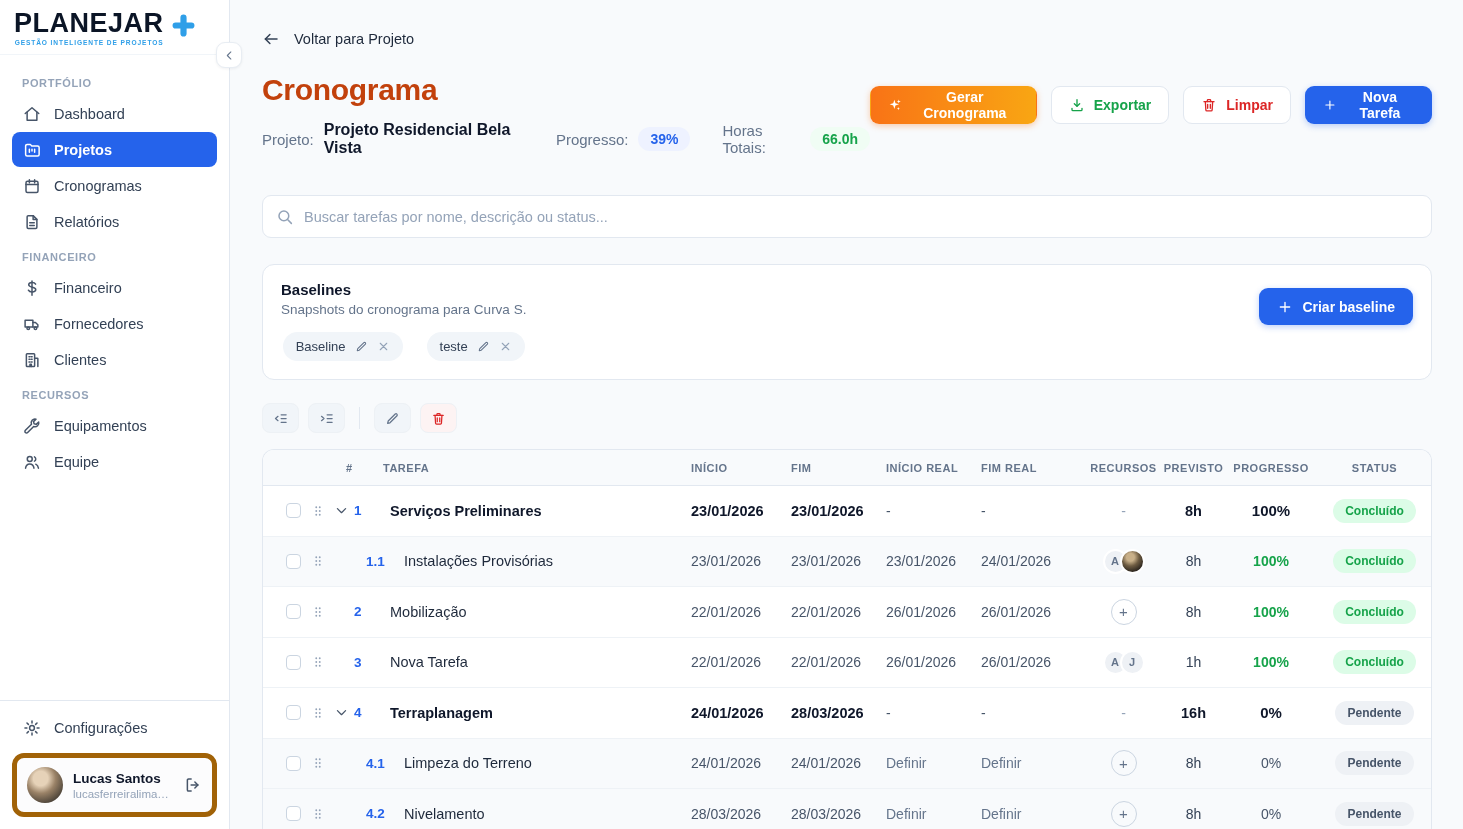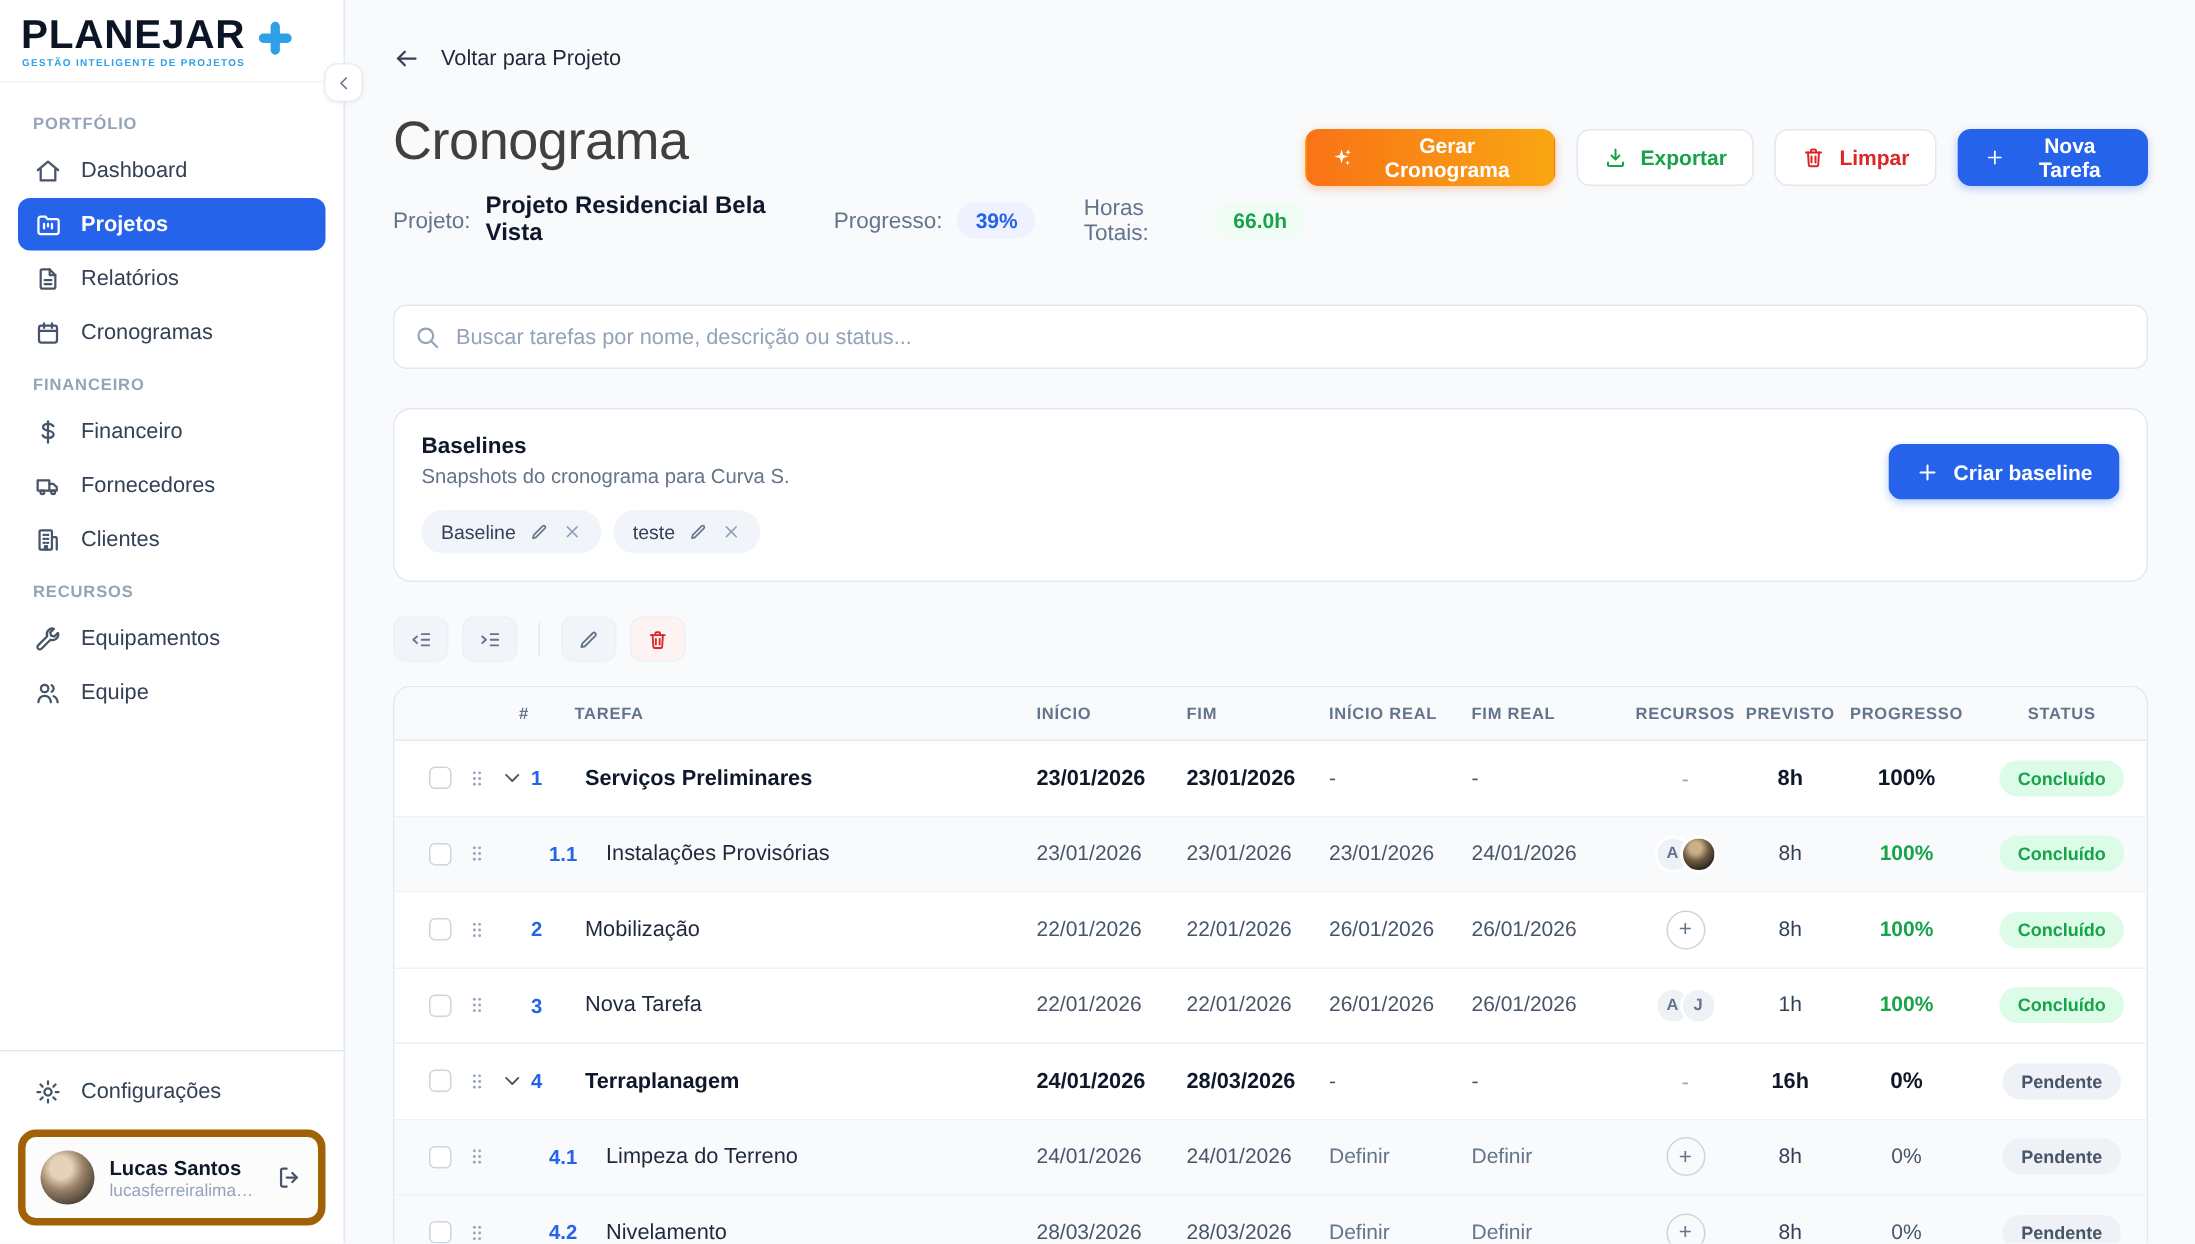--- a/index.html
+++ b/index.html
@@ -45,21 +45,21 @@
   .user-email { font-size:11.5px; color:#94a3b8; white-space:nowrap; overflow:hidden; text-overflow:ellipsis; margin-top:2px; }
   .logout-btn { width:18px; height:18px; color:#475569; flex:0 0 auto; cursor:pointer; }
 
   
   .main { position:absolute; left:230px; top:0; right:0; bottom:0; padding:30px 31px 0 32px; overflow:hidden; }
 
   .back-row { display:flex; align-items:center; gap:14px; color:#1e293b; font-size:14.5px; font-weight:500; cursor:pointer; }
   .back-row .ic { width:18px; height:18px; color:#334155; }
 
   .header-row { display:flex; justify-content:space-between; align-items:flex-start; margin-top:25px; }
-  .page-title { font-size:36px; font-weight:400; color:#404040; letter-spacing:-.3px; }
+  .page-title { font-size:30px; font-weight:700; color:#c2410c; letter-spacing:-.3px; }
   .meta-row { display:flex; align-items:center; gap:10px; margin-top:14px; font-size:15px; color:#64748b; }
   .meta-label { color:#64748b; }
   .project-name { color:#0f172a; font-weight:600; font-size:16px; margin-right:18px; }
   .pill { border-radius:9999px; padding:4px 12px; font-size:14px; font-weight:700; }
   .pill.blue { background:#eef2ff; color:#2563eb; margin-right:22px; }
   .pill.green { background:#f0fdf4; color:#16a34a; }
 
   .header-buttons { display:flex; gap:14px; margin-top:13px; }
   .btn { display:inline-flex; align-items:center; gap:9px; height:38px; padding:0 17px; border-radius:9px;
          font-size:14px; font-weight:700; cursor:pointer; border:1px solid transparent;
@@ -77,21 +77,21 @@
                 display:flex; align-items:center; padding:0 13px; gap:10px; }
   .search-bar .ic { width:18px; height:18px; color:#94a3b8; }
   .search-bar input { flex:1; border:none; outline:none; font-size:14.5px; color:#0f172a;
                       font-family:"Liberation Sans", sans-serif; background:transparent; }
   .search-bar input::placeholder { color:#94a3b8; }
 
   .baselines-card { margin-top:26px; background:#fff; border:1px solid #e2e8f0; border-radius:12px;
                     padding:16px 18px 18px 18px; display:flex; justify-content:space-between; }
   .bl-title { font-size:15px; font-weight:700; color:#0f172a; }
   .bl-sub { font-size:13.5px; color:#64748b; margin-top:4px; }
-  .bl-chips { display:flex; gap:8px; margin-top:15px; }
+  .bl-chips { display:flex; gap:24px; margin-top:15px;justify-content:center; }
   .chip { display:inline-flex; align-items:center; gap:9px; background:#f1f5f9; border-radius:9999px;
           padding:7px 13px; font-size:13px; color:#334155; font-weight:500; }
   .chip .ic { width:13px; height:13px; color:#64748b; cursor:pointer; }
   .chip .ic.x { color:#94a3b8; }
   .bl-create { align-self:flex-start; margin-top:7px; height:37px; }
 
   .toolbar { display:flex; align-items:center; gap:9px; margin-top:23px; }
   .tool-btn { width:37px; height:30px; background:#f1f5f9; border:1px solid #edf1f5; border-radius:8px;
               display:flex; align-items:center; justify-content:center; color:#64748b; cursor:pointer; }
   .tool-btn .ic { width:15px; height:15px; }
@@ -189,35 +189,35 @@
           <svg viewBox="0 0 24 24" fill="none" stroke="currentColor" stroke-width="2" stroke-linecap="round" stroke-linejoin="round">
             <path d="M3.5 6.5a2 2 0 0 1 2-2h4.2l2 2.3h7.8a2 2 0 0 1 2 2v9.2a2 2 0 0 1-2 2H5.5a2 2 0 0 1-2-2z"></path>
             <path d="M8.5 11v4M12 11v2.3M15.5 11v4"></path>
           </svg>
         </span>
         <span>Projetos</span>
       </div>
       <div class="nav-item">
         <span class="ic">
           <svg viewBox="0 0 24 24" fill="none" stroke="currentColor" stroke-width="2" stroke-linecap="round" stroke-linejoin="round">
+            <rect x="4" y="5.5" width="16" height="15" rx="2"></rect>
+            <path d="M4 10h16M8.5 3.5v4M15.5 3.5v4"></path>
+          </svg>
+        </span>
+        <span>Cronogramas</span>
+      </div>
+      <div class="nav-item">
+        <span class="ic">
+          <svg viewBox="0 0 24 24" fill="none" stroke="currentColor" stroke-width="2" stroke-linecap="round" stroke-linejoin="round">
             <path d="M13.5 3.5H7A1.5 1.5 0 0 0 5.5 5v14A1.5 1.5 0 0 0 7 20.5h10a1.5 1.5 0 0 0 1.5-1.5V8.5z"></path>
             <path d="M13.5 3.5v5h5"></path>
             <path d="M9 13h6M9 16.5h6"></path>
           </svg>
         </span>
         <span>Relatórios</span>
-      </div>
-      <div class="nav-item">
-        <span class="ic">
-          <svg viewBox="0 0 24 24" fill="none" stroke="currentColor" stroke-width="2" stroke-linecap="round" stroke-linejoin="round">
-            <rect x="4" y="5.5" width="16" height="15" rx="2"></rect>
-            <path d="M4 10h16M8.5 3.5v4M15.5 3.5v4"></path>
-          </svg>
-        </span>
-        <span>Cronogramas</span>
       </div>
       <div class="nav-section">FINANCEIRO</div>
       <div class="nav-item">
         <span class="ic">
           <svg viewBox="0 0 24 24" fill="none" stroke="currentColor" stroke-width="2" stroke-linecap="round" stroke-linejoin="round">
             <path d="M12 2.5v19"></path>
             <path d="M16.8 6.8c-.8-1.4-2.4-2.1-4.6-2.1-2.7 0-4.6 1.2-4.6 3.1 0 4.2 9.4 2 9.4 6.3 0 2-2 3.2-4.9 3.2-2.4 0-4.1-.8-4.9-2.4"></path>
           </svg>
         </span>
         <span>Financeiro</span>

